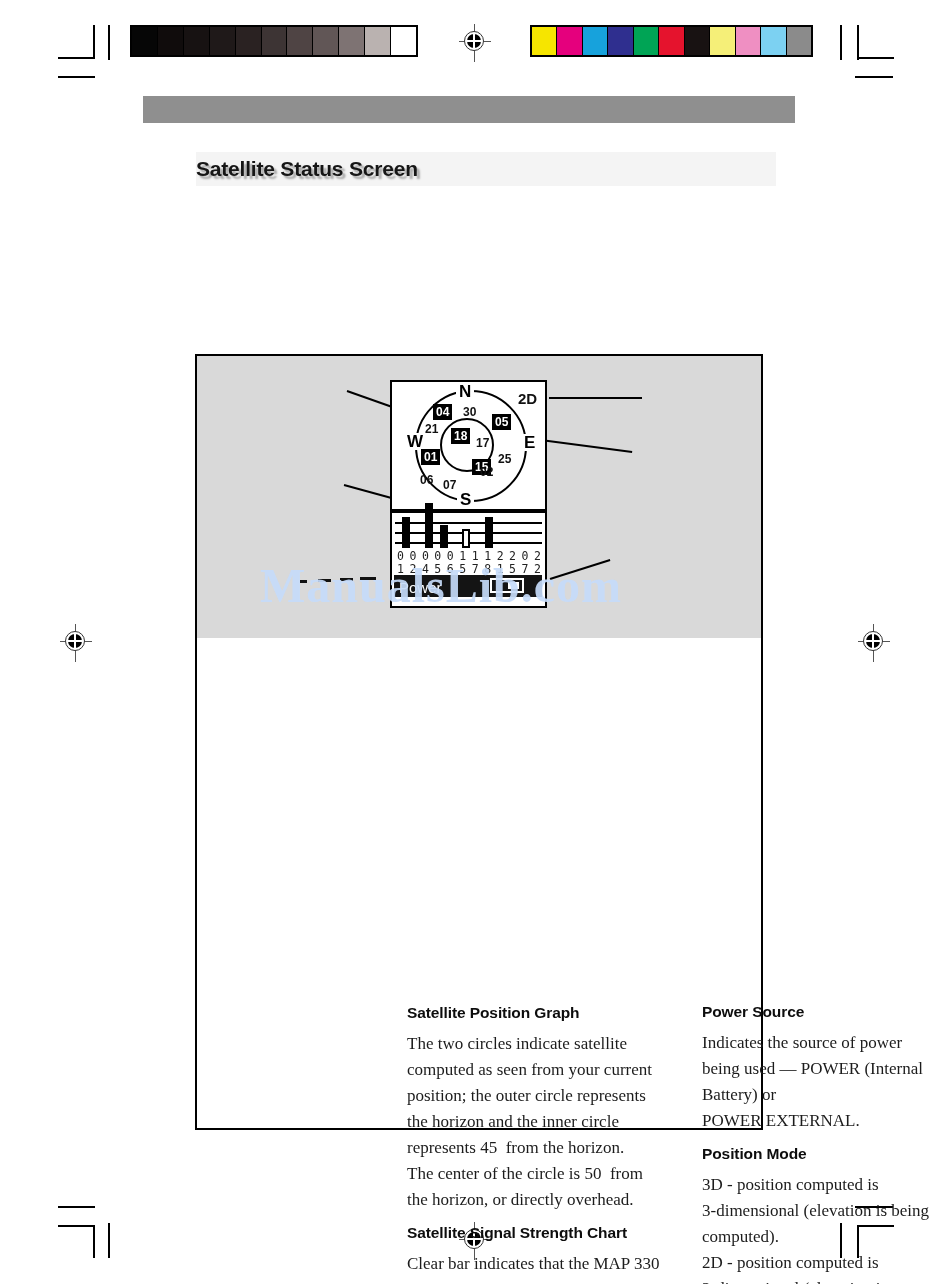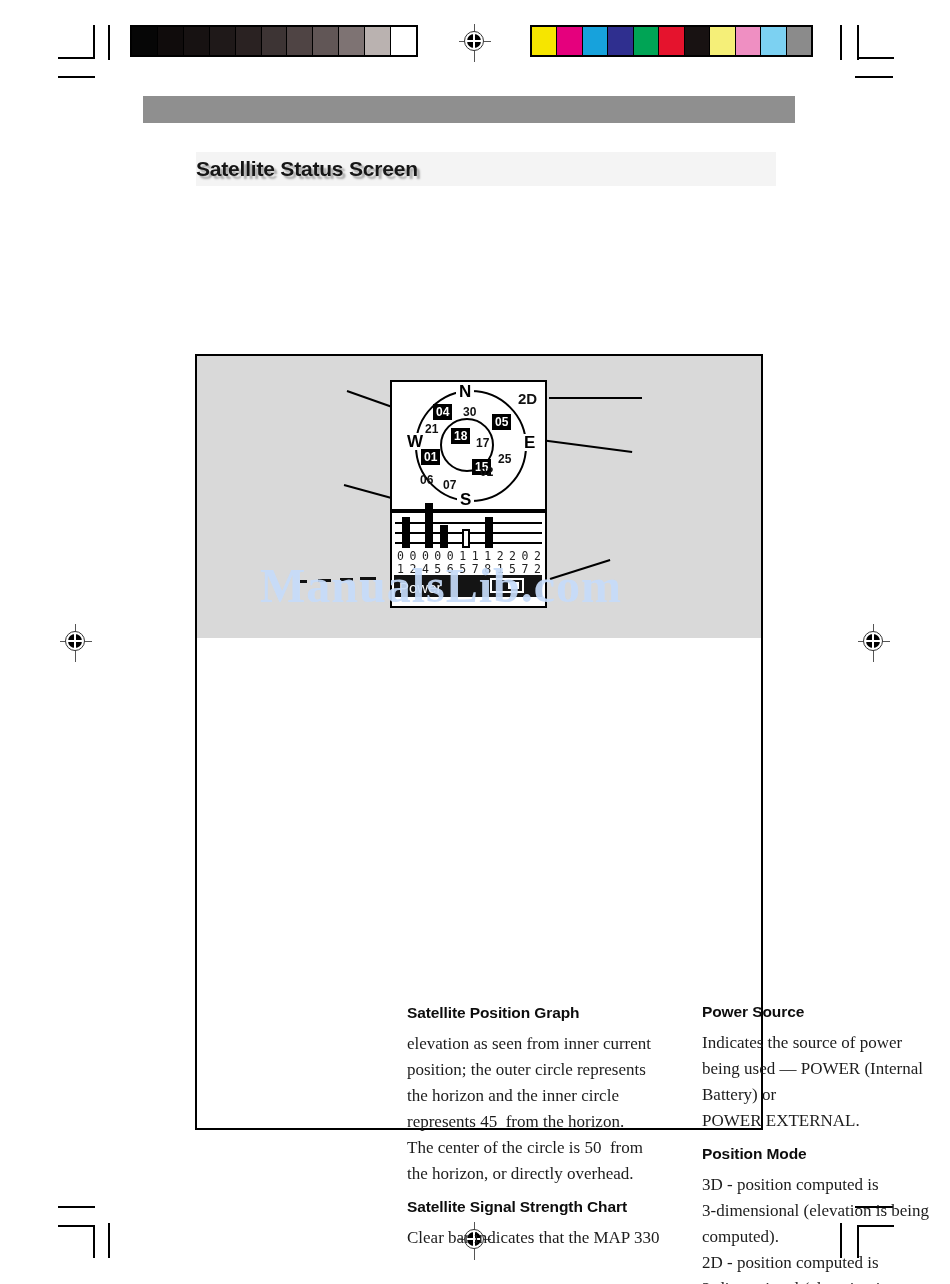--- a/index.html
+++ b/index.html
@@ -236,21 +236,22 @@
           <div id="battery">
               <div class="cell"></div>
             </div>
         </div>
       </div>
     </div>
 
     <div class="col" id="leftcol">
         <div class="sec">
           <h3>Satellite Position Graph</h3>
-          <div class="ln">elevation as seen from inner current</div>
+          <div class="ln">The two circles indicate satellite</div>
+          <div class="ln">computed as seen from your current</div>
           <div class="ln">position; the outer circle represents</div>
           <div class="ln">the horizon and the inner circle</div>
           <div class="ln">represents 45  from the horizon.</div>
           <div class="ln">The center of the circle is 50  from</div>
           <div class="ln">the horizon, or directly overhead.</div>
         </div>
         <div class="sec">
           <h3>Satellite Signal Strength Chart</h3>
           <div class="ln">Clear bar indicates that the MAP 330</div>
         </div>

